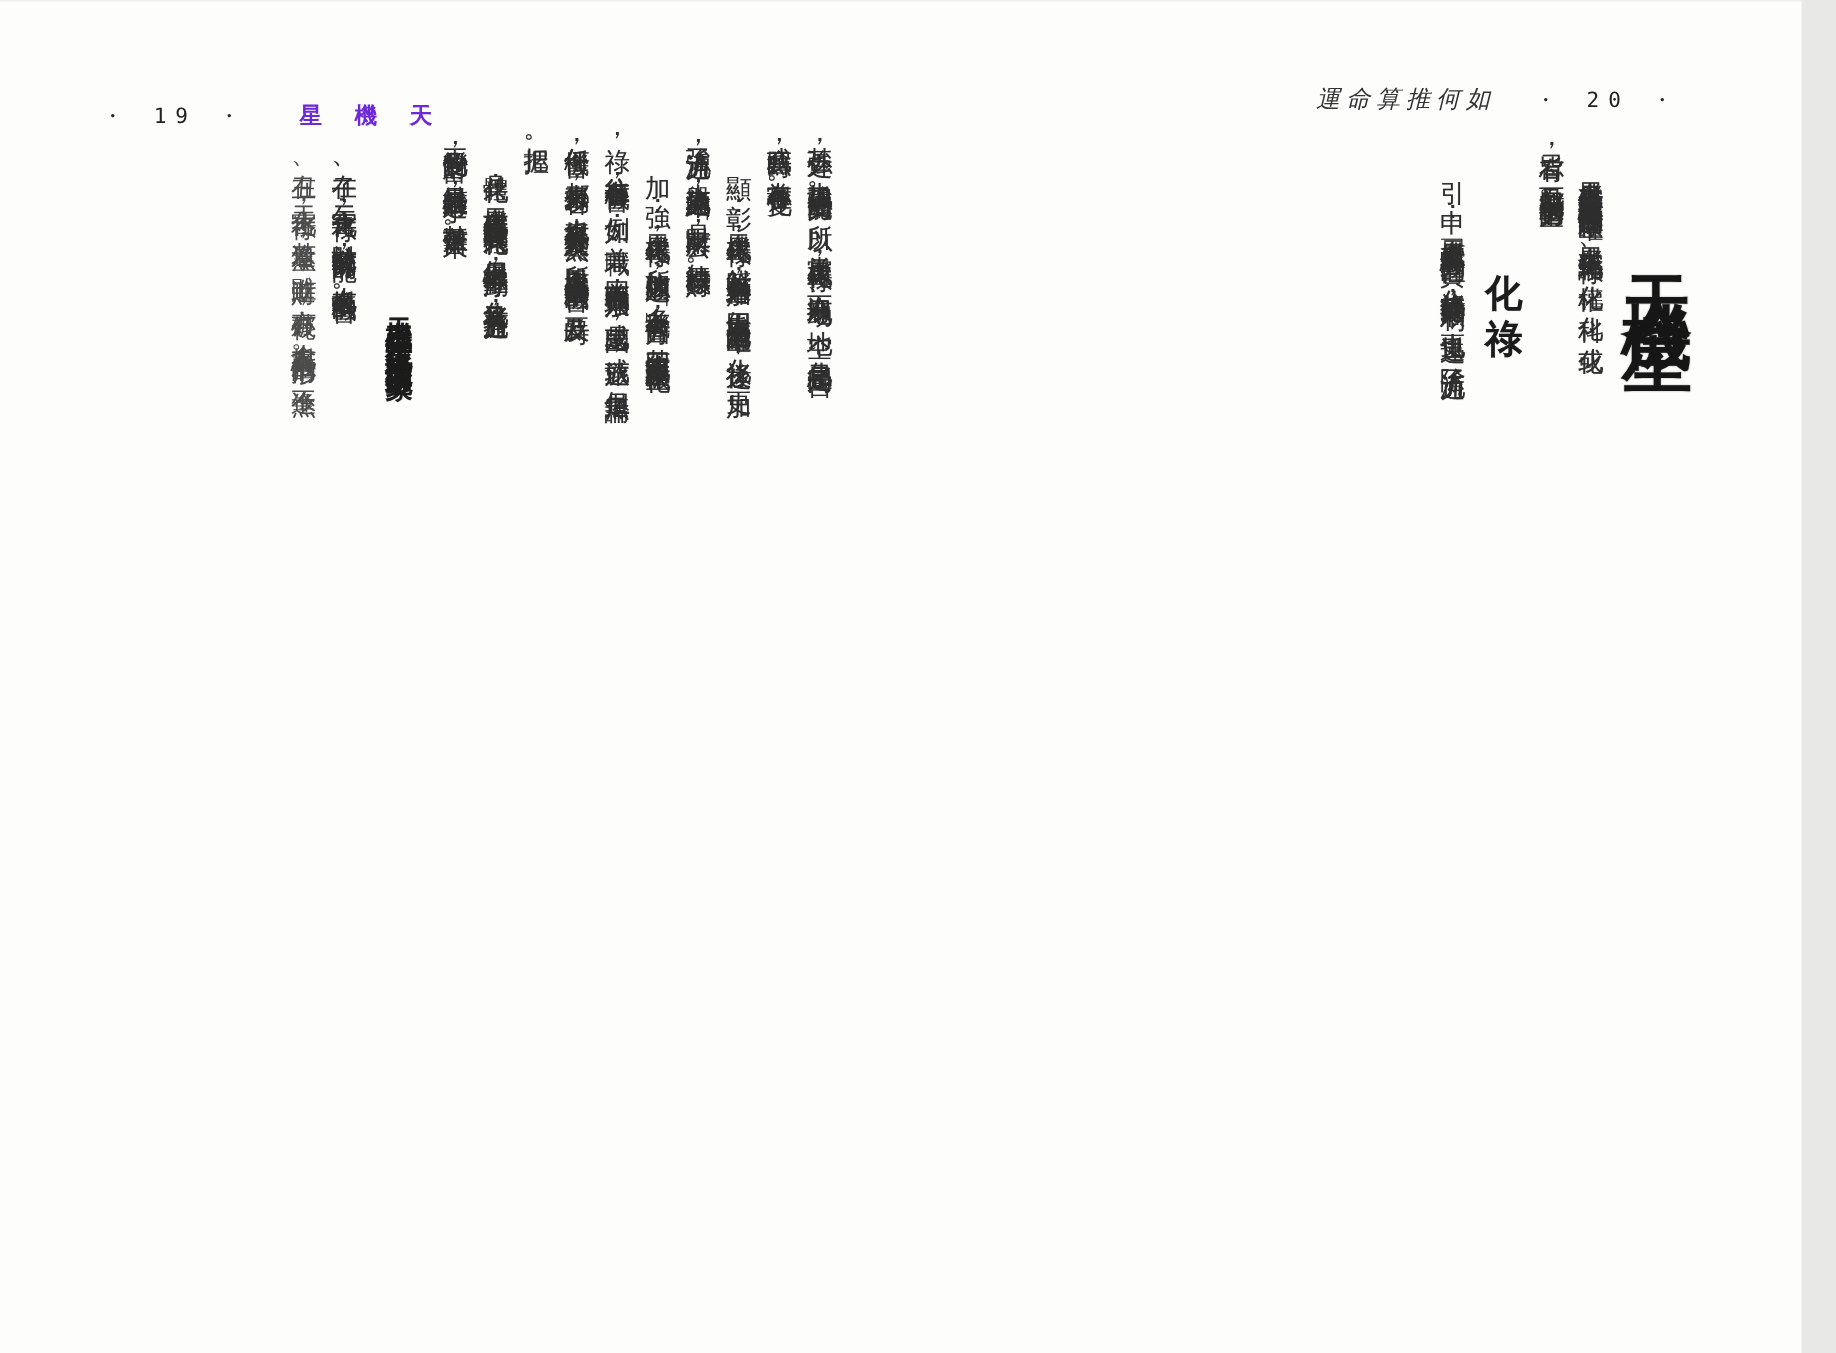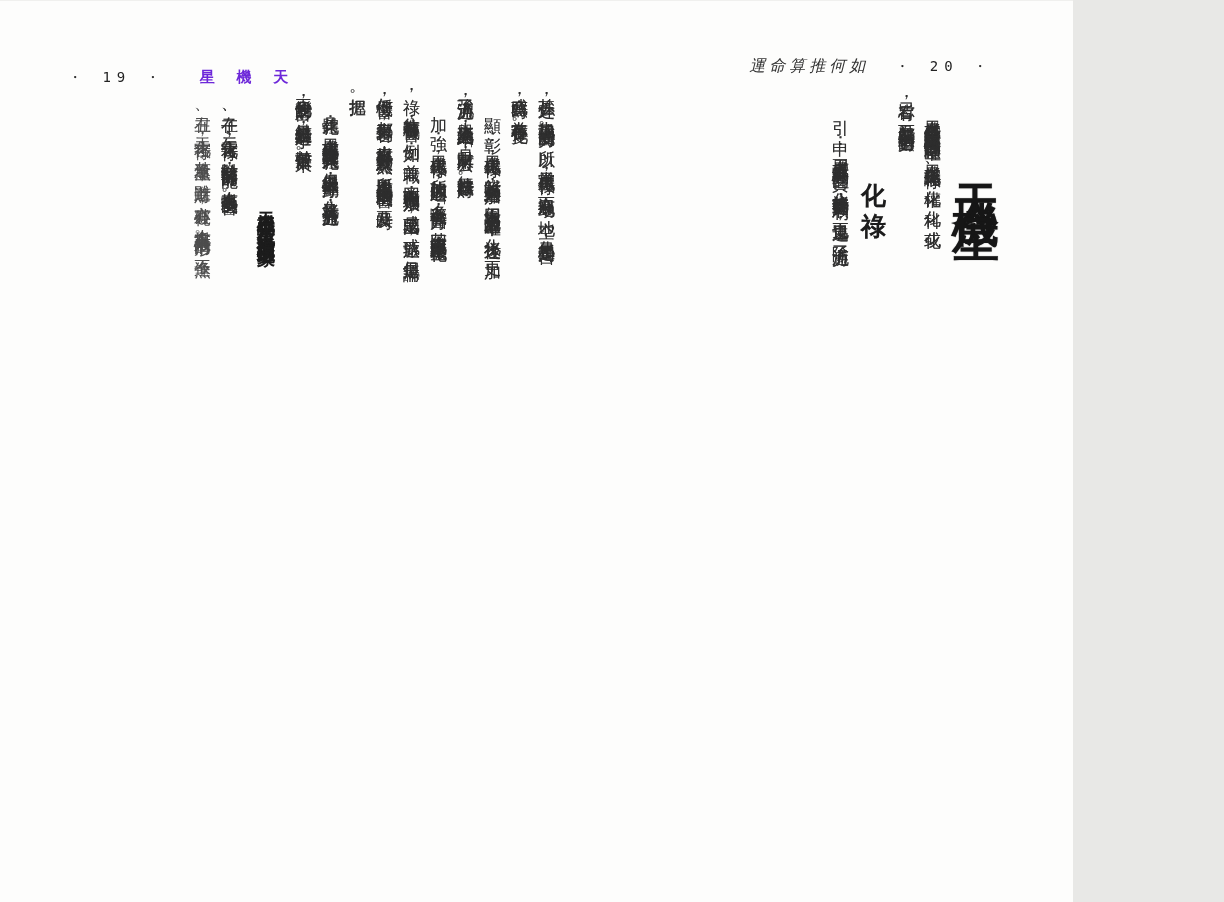--- a/index.html
+++ b/index.html
@@ -1,18 +1,18 @@
 <!DOCTYPE html>
 <html><head>
 <meta charset="utf-8">
 <style>
   html,body { margin:0; padding:0; background:#e8e8e6; }
   .scan {
     position:relative;
-    width:1073px; height:902px;
+    width:1201px; height:902px;
     background:#fdfdfc;
     overflow:hidden;
     font-family:"Liberation Serif","DejaVu Serif",serif;
     color:#2b2b2b;
     border-top:1px solid #f0f0ee;
     text-decoration:underline;
   }
   
   .header {
     position:absolute;

